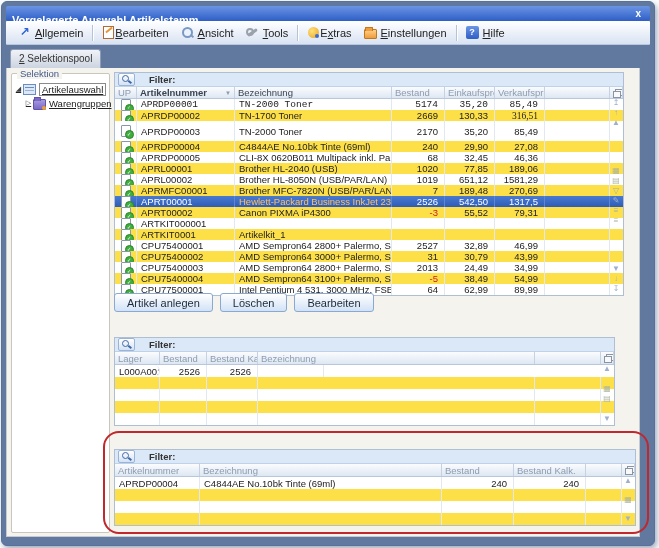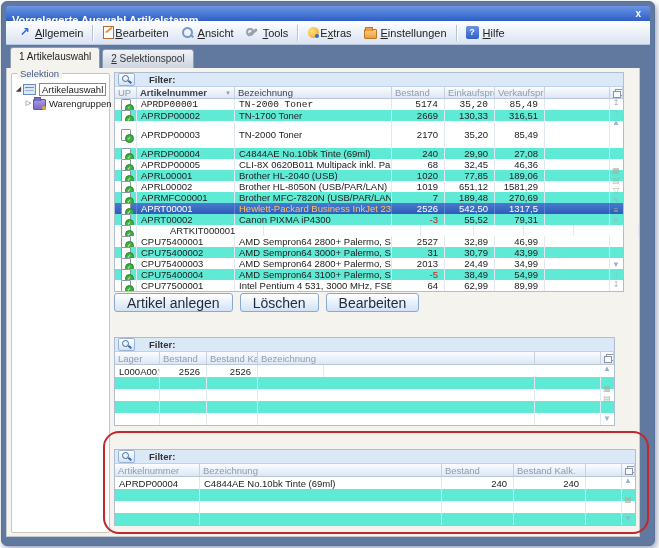--- a/index.html
+++ b/index.html
@@ -32,21 +32,21 @@
   .tab{font-size:10px;padding:3px 8px 4px 8px;border:1px solid #8e9cb5;border-bottom:none;border-radius:3px 3px 0 0;margin-right:2px;cursor:pointer;white-space:nowrap;}
   .tab.active{background:#f4f3ee;color:#222;height:13px;position:relative;z-index:3;}
   .tab.inactive{background:linear-gradient(#f0f3f8,#ccd4e0);color:#333;height:11px;}
   .tab u{text-decoration:underline;}
   
   .content{position:absolute;left:4px;top:66px;width:632px;height:468px;background:#f4f3ee;border:1px solid #c5cad2;border-top:none;}
   
   .groupbox{position:absolute;left:4px;top:5px;width:97px;height:458px;background:#fff;border:1px solid #c9c6bb;border-radius:2px;}
   .gb-label{position:absolute;left:5px;top:-6px;background:#f4f3ee;padding:0 3px;font-size:9.5px;color:#44598a;}
   .tree{padding:8px 2px 0 2px;font-size:9.5px;color:#222;}
-  .trow{display:flex;align-items:center;height:14px;white-space:nowrap;cursor:pointer;}
+  .trow{display:flex;align-items:center;height:14px;white-space:nowrap;cursor:pointer;text-decoration:underline;}
   .texp{width:9px;font-size:7px;color:#444;text-align:center;flex:0 0 auto;}
   .ticon{width:11px;height:9px;margin-right:3px;flex:0 0 auto;position:relative;}
   .ti-win{background:#dce8f8;border:1px solid #6a8cc0;}
   .ti-win::after{content:"";position:absolute;left:1px;top:2px;right:1px;height:1px;background:#6a8cc0;box-shadow:0 3px 0 #9ab4d8;}
   .ti-folder{background:linear-gradient(#a79bdf,#7b68c8);border:1px solid #5f54a8;border-radius:1px;margin-top:2px;}
   .ti-folder::before{content:"";position:absolute;left:0;top:-3px;width:5px;height:3px;background:#7b68c8;border:1px solid #5f54a8;border-bottom:none;}
   .ti-folder::after{content:"";position:absolute;right:-1px;bottom:-1px;width:4px;height:4px;background:#f0a030;border-radius:50%;}
   .tsel{border:1px solid #8a8a8a;background:#fff;padding:0 2px;}
   
   .grid{position:absolute;background:#fff;border:1px solid #aebfd4;font-size:9.5px;color:#222;}
@@ -57,36 +57,36 @@
   .flabel{font-weight:bold;font-size:9.5px;color:#333;margin-left:14px;}
   .ghead{display:flex;background:linear-gradient(#fbfcfe,#dde7f3);border-bottom:1px solid #b8c7db;}
   .hcell{box-sizing:border-box;padding:1px 3px;border-right:1px solid #c6d2e2;color:#8d9cb0;white-space:nowrap;overflow:hidden;display:flex;align-items:center;cursor:pointer;}
   .hcell.dark{color:#3a4452;}
   .hcell.bold{font-weight:bold;}
   .hcell .sort{margin-left:auto;font-size:6px;color:#8d9cb0;}
   .hicon-copy{position:relative;width:9px;height:8px;margin:auto;}
   .hicon-copy::before{content:"";position:absolute;left:2px;top:0;width:6px;height:5px;border:1px solid #8a94a2;background:#f8f9fb;}
   .hicon-copy::after{content:"";position:absolute;left:0;top:2px;width:6px;height:5px;border:1px solid #8a94a2;background:#f8f9fb;}
   .grow{display:flex;align-items:center;cursor:default;}
-  .grow.alt{background:#5eead4;}
+  .grow.alt{background:#fde047;}
   .grow.sel{background:linear-gradient(#4a7ad0,#2e5cb6);color:#fff;}
   .gcell{box-sizing:border-box;padding:0 4px;border-right:1px solid #e2e8f1;white-space:nowrap;overflow:hidden;height:100%;display:flex;align-items:center;}
   .grow.sel .gcell{border-right-color:#5d86d4;}
   .gcell.num{justify-content:flex-end;padding-right:6px;}
   .gcell.neg{color:#cc2020;}
   .grow.sel .gcell.hl{color:#ffc060;}
   .doc{position:relative;width:8px;height:10px;background:#fff;border:1px solid #8898aa;border-radius:1px;margin:auto;}
   .doc::after{content:"✓";position:absolute;right:-4px;bottom:-3px;width:7px;height:7px;background:#3fae3f;border:1px solid #2c862c;color:#fff;border-radius:50%;font-size:5px;line-height:7px;text-align:center;}
   .navstrip{position:absolute;display:flex;flex-direction:column;align-items:center;}
   .nico{font-size:8px;line-height:10px;color:#9fb0cc;cursor:pointer;}
   .nico.sq{color:#a9b1a0;}
   .gap{flex:0 0 auto;}
   
   .btnrow{position:absolute;left:107px;top:225px;display:flex;gap:7px;}
-  .btn{height:17px;padding:0 12px;font-size:14px;color:#1c2a3a;background:linear-gradient(#ffffff,#d2e2f6);border:1px solid #8aa8d0;border-radius:3px;display:flex;align-items:center;cursor:pointer;box-shadow:inset 0 1px 0 #fff;}
+  .btn{height:17px;padding:0 12px;font-size:11px;color:#1c2a3a;background:linear-gradient(#ffffff,#d2e2f6);border:1px solid #8aa8d0;border-radius:3px;display:flex;align-items:center;cursor:pointer;box-shadow:inset 0 1px 0 #fff;}
   
   .annotation{position:absolute;left:101px;top:429px;width:542px;height:99px;border:2px solid #c1272d;border-radius:16px;pointer-events:none;z-index:9;}
 </style>
 </head>
 <body>
 
 <div class="stage">
   <div class="frame">
 
     <div class="titlebar">
@@ -122,21 +122,20 @@
           <span><u>E</u>instellungen</span>
         </div>
         <div class="msep"></div>
         <div class="mi">
           <span class="micon ic-help">?</span>
           <span><u>H</u>ilfe</span>
         </div>
       </div>
 
     <div class="tabstrip" id="tabstrip">
-        <div class="tab active">1 Artikelauswahl</div>
         <div class="tab inactive"><u>2</u> Selektionspool</div>
       </div>
 
     <div class="content">
 
       <div class="groupbox">
         <span class="gb-label">Selektion</span>
         <div class="tree" id="tree">
             <div class="trow">
               <span class="texp">◢</span>
@@ -193,24 +192,24 @@
             <div class="gcell" style="width: 65px; flex: 0 0 65px;"></div>
           </div>
           <div class="grow alt" style="height: 11px;">
             <div class="gcell" style="width: 22px; flex: 0 0 22px;">
               <span class="doc"></span>
             </div>
             <div class="gcell" style="width: 98px; flex: 0 0 98px;">APRDP00002</div>
             <div class="gcell" style="width: 157px; flex: 0 0 157px;">TN-1700 Toner</div>
             <div class="gcell num" style="width: 53px; flex: 0 0 53px;">2669</div>
             <div class="gcell num" style="width: 50px; flex: 0 0 50px;">130,33</div>
-            <div class="gcell num" style="width: 50px; flex: 0 0 50px;">316,51</div>
-            <div class="gcell" style="width: 65px; flex: 0 0 65px;"></div>
-          </div>
-          <div class="grow" style="height: 27px;">
+            <div class="gcell num" style="width: 50px; flex: 0 0 50px; font-family: Liberation Serif, serif;">316,51</div>
+            <div class="gcell" style="width: 65px; flex: 0 0 65px;"></div>
+          </div>
+          <div class="grow" style="height: 20px;">
             <div class="gcell" style="width: 22px; flex: 0 0 22px;">
               <span class="doc"></span>
             </div>
             <div class="gcell" style="width: 98px; flex: 0 0 98px;">APRDP00003</div>
             <div class="gcell" style="width: 157px; flex: 0 0 157px;">TN-2000 Toner</div>
             <div class="gcell num" style="width: 53px; flex: 0 0 53px;">2170</div>
             <div class="gcell num" style="width: 50px; flex: 0 0 50px;">35,20</div>
             <div class="gcell num" style="width: 50px; flex: 0 0 50px;">85,49</div>
             <div class="gcell" style="width: 65px; flex: 0 0 65px;"></div>
           </div>
@@ -288,22 +287,33 @@
             <div class="gcell" style="width: 157px; flex: 0 0 157px;">Canon PIXMA iP4300</div>
             <div class="gcell num neg" style="width: 53px; flex: 0 0 53px;">-3</div>
             <div class="gcell num" style="width: 50px; flex: 0 0 50px;">55,52</div>
             <div class="gcell num" style="width: 50px; flex: 0 0 50px;">79,31</div>
             <div class="gcell" style="width: 65px; flex: 0 0 65px;"></div>
           </div>
           <div class="grow" style="height: 11px;">
             <div class="gcell" style="width: 22px; flex: 0 0 22px;">
               <span class="doc"></span>
             </div>
-            <div class="gcell" style="width: 98px; flex: 0 0 98px; margin-left: 29px;">ARTKIT000001</div>
+            <div class="gcell" style="width: 98px; flex: 0 0 98px;">ARTKIT000001</div>
             <div class="gcell" style="width: 157px; flex: 0 0 157px;"></div>
+            <div class="gcell num" style="width: 53px; flex: 0 0 53px;"></div>
+            <div class="gcell num" style="width: 50px; flex: 0 0 50px;"></div>
+            <div class="gcell num" style="width: 50px; flex: 0 0 50px;"></div>
+            <div class="gcell" style="width: 65px; flex: 0 0 65px;"></div>
+          </div>
+          <div class="grow alt" style="height: 11px;">
+            <div class="gcell" style="width: 22px; flex: 0 0 22px;">
+              <span class="doc"></span>
+            </div>
+            <div class="gcell" style="width: 98px; flex: 0 0 98px;">ARTKIT0001</div>
+            <div class="gcell" style="width: 157px; flex: 0 0 157px;">Artikelkit_1</div>
             <div class="gcell num" style="width: 53px; flex: 0 0 53px;"></div>
             <div class="gcell num" style="width: 50px; flex: 0 0 50px;"></div>
             <div class="gcell num" style="width: 50px; flex: 0 0 50px;"></div>
             <div class="gcell" style="width: 65px; flex: 0 0 65px;"></div>
           </div>
           <div class="grow" style="height: 11px;">
             <div class="gcell" style="width: 22px; flex: 0 0 22px;">
               <span class="doc"></span>
             </div>
             <div class="gcell" style="width: 98px; flex: 0 0 98px;">CPU75400001</div>

